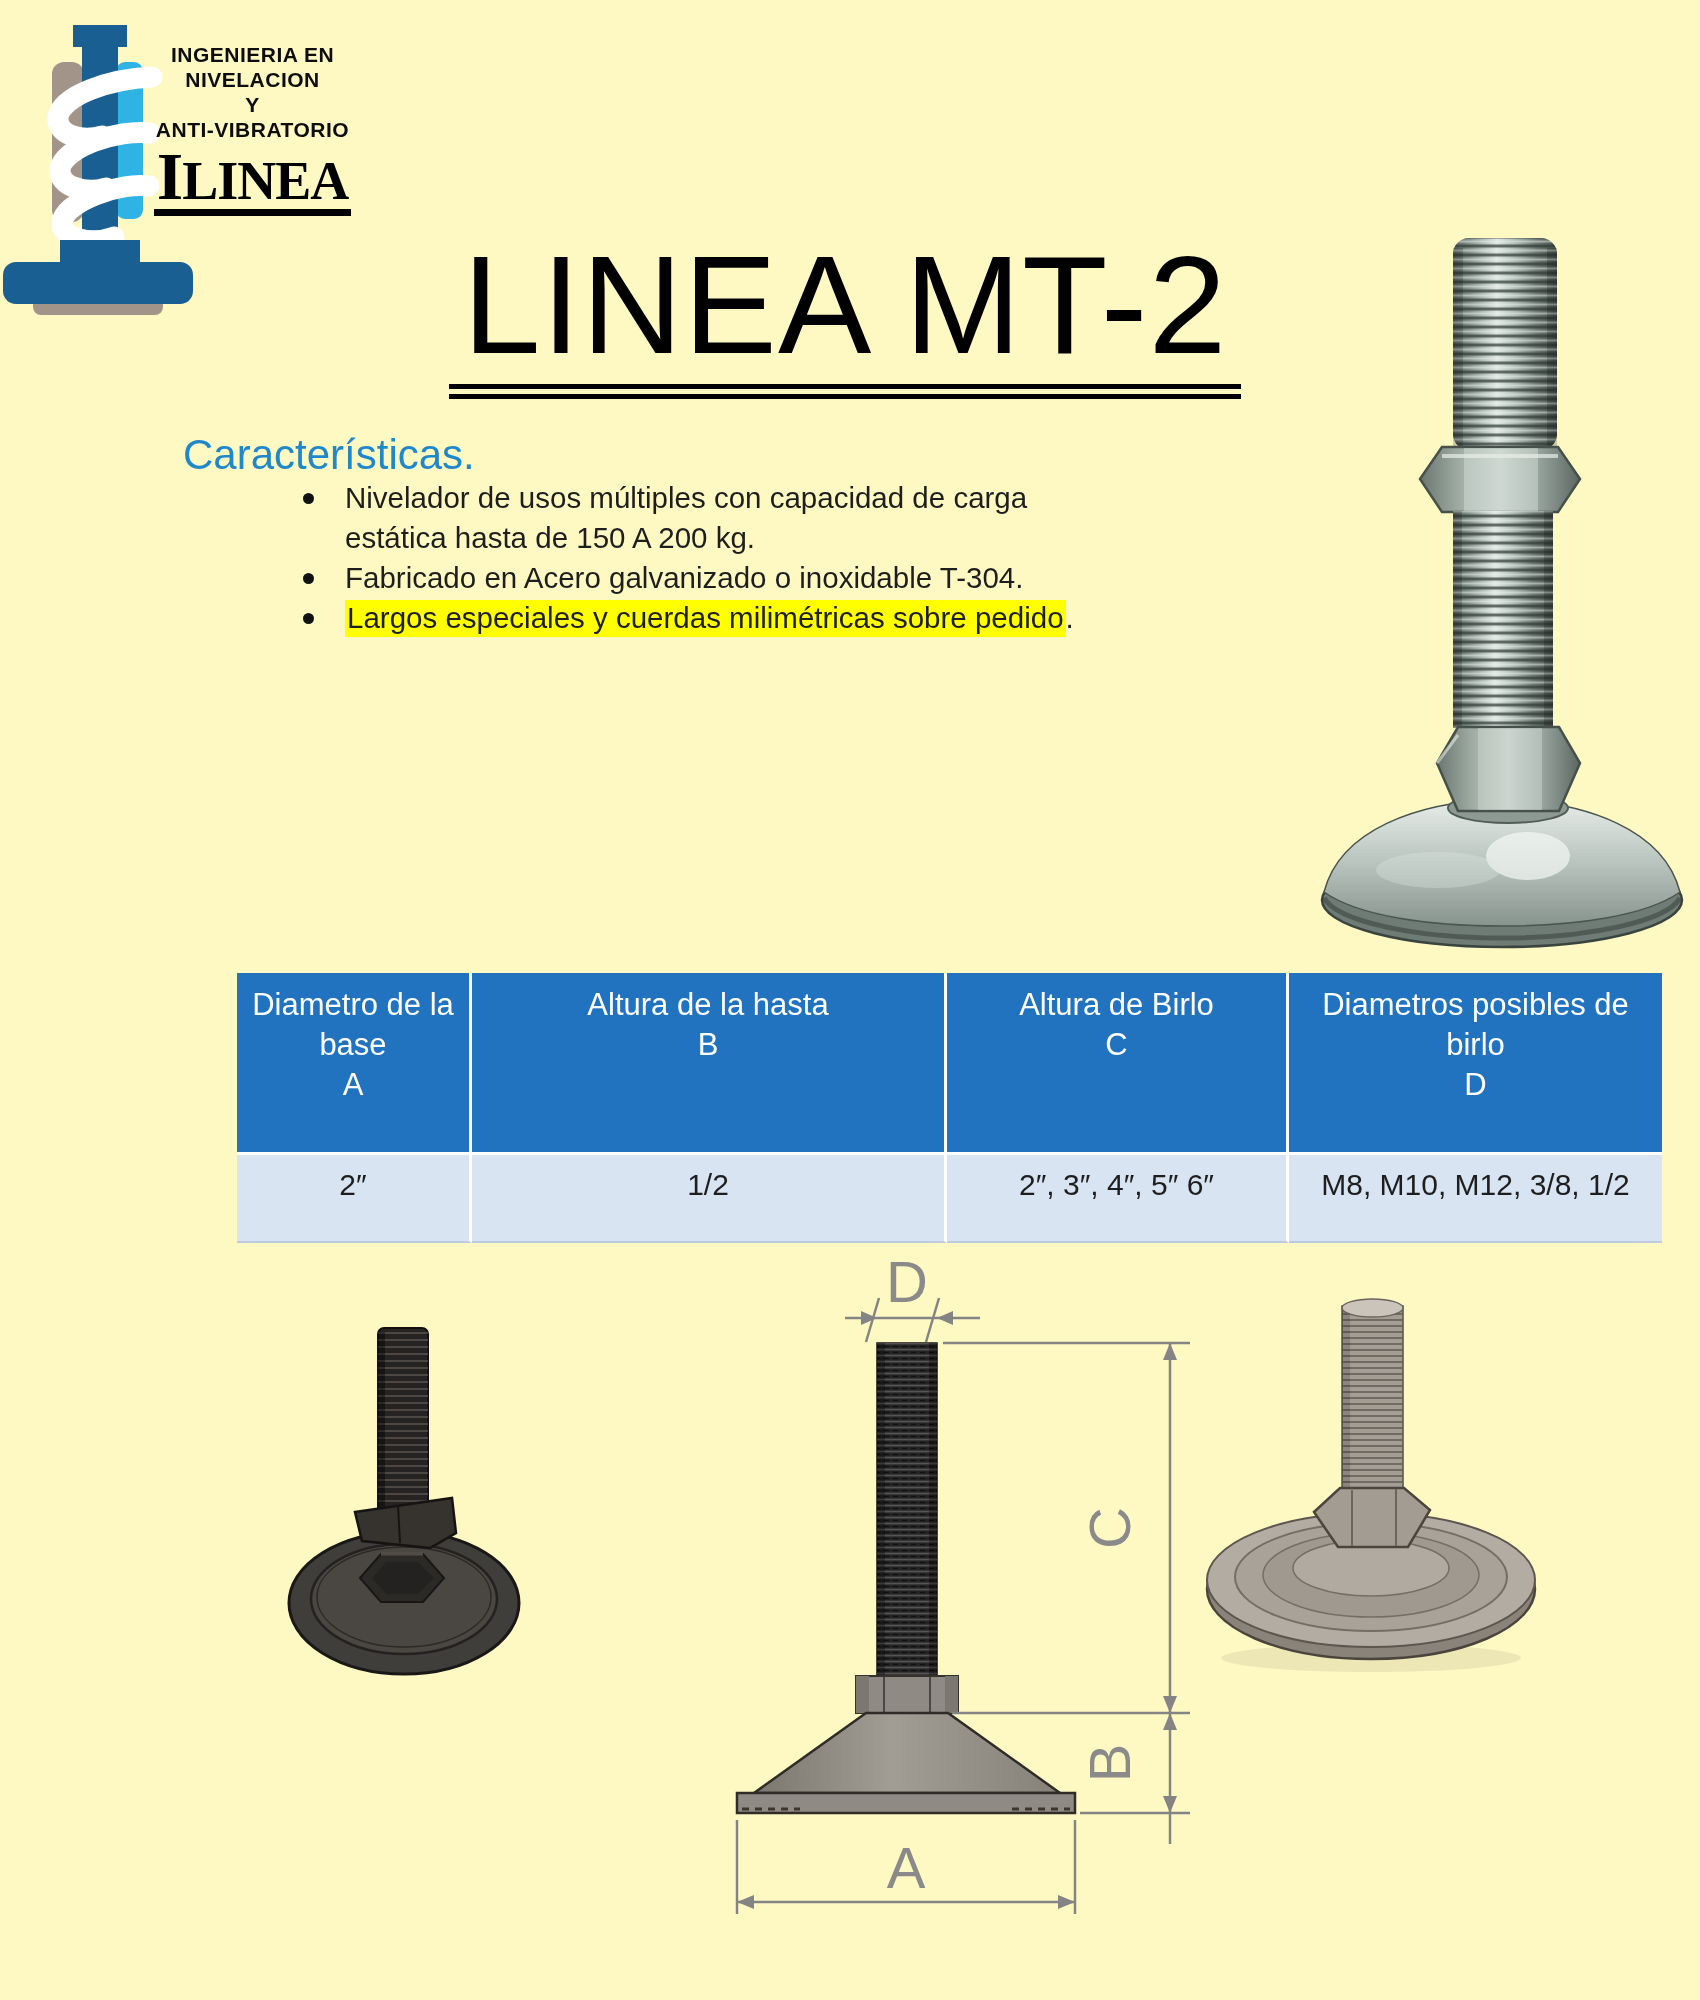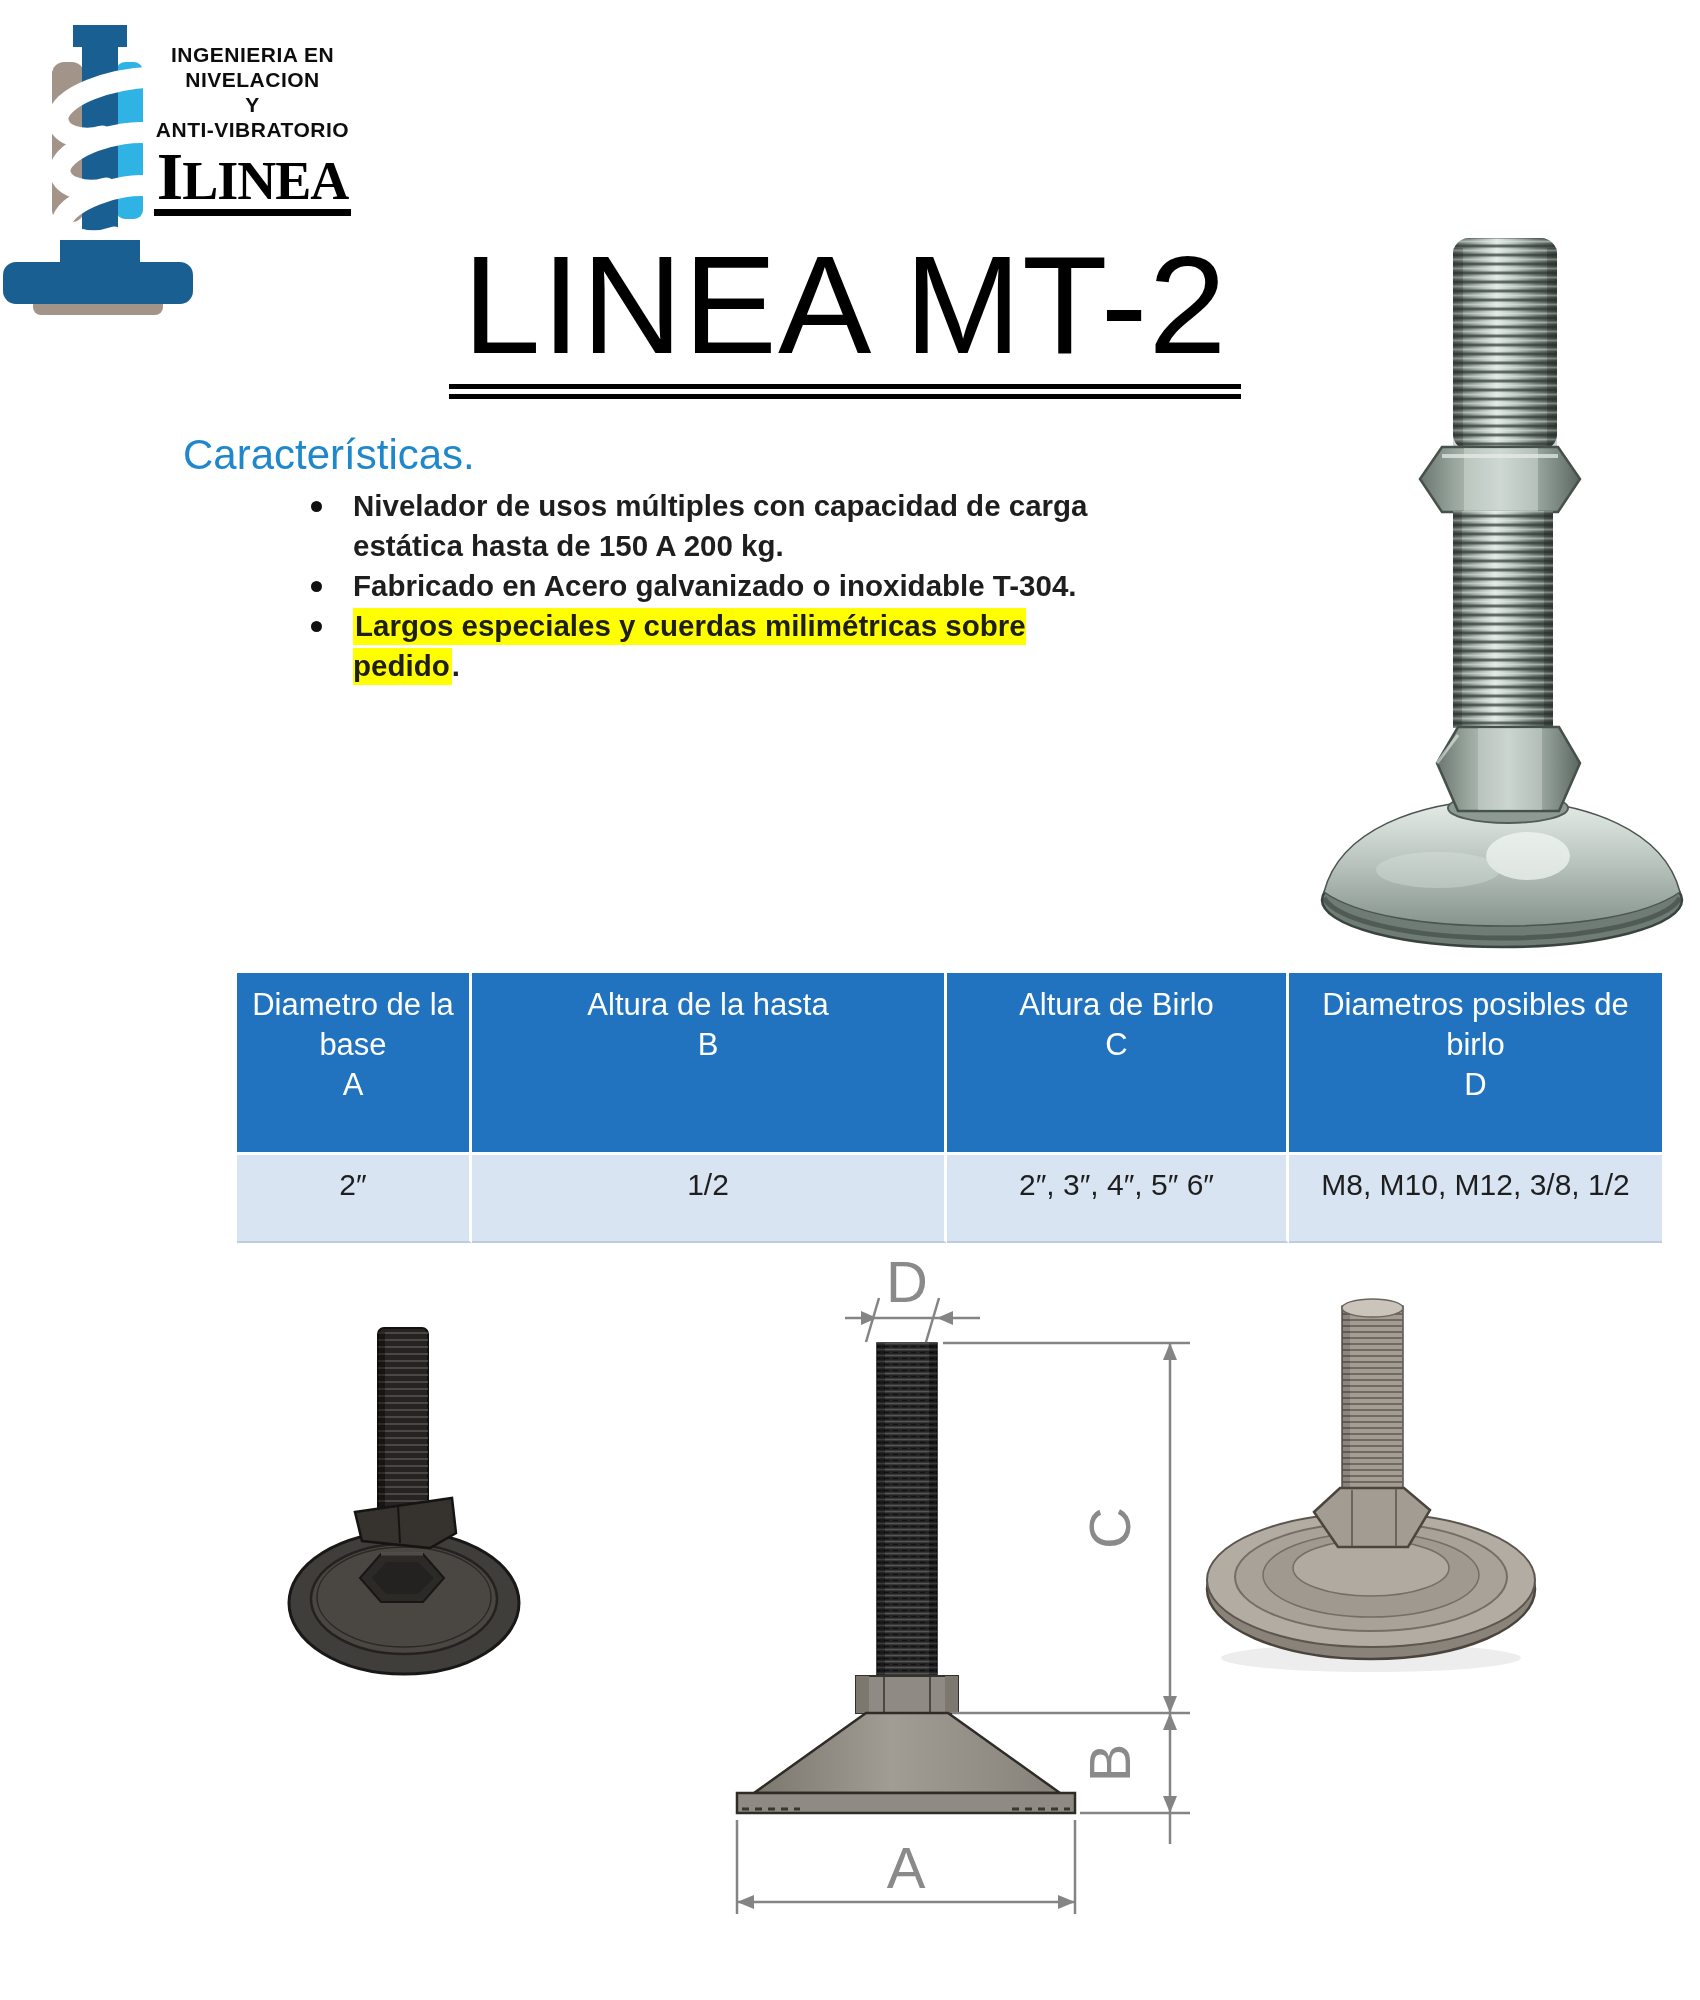--- a/index.html
+++ b/index.html
@@ -1,34 +1,34 @@
 <!DOCTYPE html>
 <html><head>
 <meta charset="utf-8">
 <style>
   html,body{margin:0;padding:0;background:#e8e8e8;}
   #page{
-    position:relative;width:1700px;height:2000px;background:#ffffff;
+    position:relative;width:1700px;height:2000px;background:#fef9c3;
     font-family:"Liberation Sans","DejaVu Sans",sans-serif;overflow:hidden;margin:0 auto;
   }
   
   #logo-graphic{position:absolute;left:0;top:15px;}
   .logo-text{position:absolute;left:150px;top:42px;width:205px;text-align:center;color:#0d0d0d;}
   .logo-text .lt{font-weight:bold;font-size:21px;line-height:25px;letter-spacing:.5px;}
   .brand{margin-top:3px;display:inline-block;font-family:"Liberation Serif","DejaVu Serif",serif;
          font-weight:bold;color:#000;border-bottom:7px solid #000;padding:0 3px 1px 3px;line-height:.92;letter-spacing:-1px;}
   .brand .init{font-size:68px;}
   .brand .rest{font-size:54px;}
   
   .title-wrap{position:absolute;left:190px;top:224px;width:1310px;text-align:center;}
   .title-wrap h1{display:inline-block;margin:8px;font-weight:300;font-size:140px;line-height:1.04;
                  color:#000;letter-spacing:1px;padding:0 14px 6px 14px;border-bottom:15px double #000;text-align:right;}
   
   .features-heading{position:absolute;left:183px;top:438px;font-size:42px;line-height:34px;}
-  .features-list{position:absolute;left:297px;top:474px;width:810px;margin:12px;padding:0;font-weight:bold;}
+  .features-list{position:absolute;left:297px;top:474px;width:810px;margin:4px;padding:0;}
   .features-list li{list-style:none;position:relative;padding-left:44px;font-size:29.5px;
                     line-height:40px;color:#1e1e1e;}
   .features-list li::before{content:"";position:absolute;left:2px;top:15px;width:11px;height:11px;
                     border-radius:50%;background:#111;}
   .hl{background:#ffff00;padding:1px 2px 3px 2px;}
   
   .spec-table{position:absolute;left:237px;top:973px;display:grid;
               grid-template-columns:235px 475px 342px 373px;grid-template-rows:182px 88px;}
   .th{background:#2173C0;color:#fff;text-align:center;padding-top:12px;font-size:31px;line-height:40px;
       border-right:3px solid #fff;border-bottom:3px solid #fff;box-sizing:border-box;}

